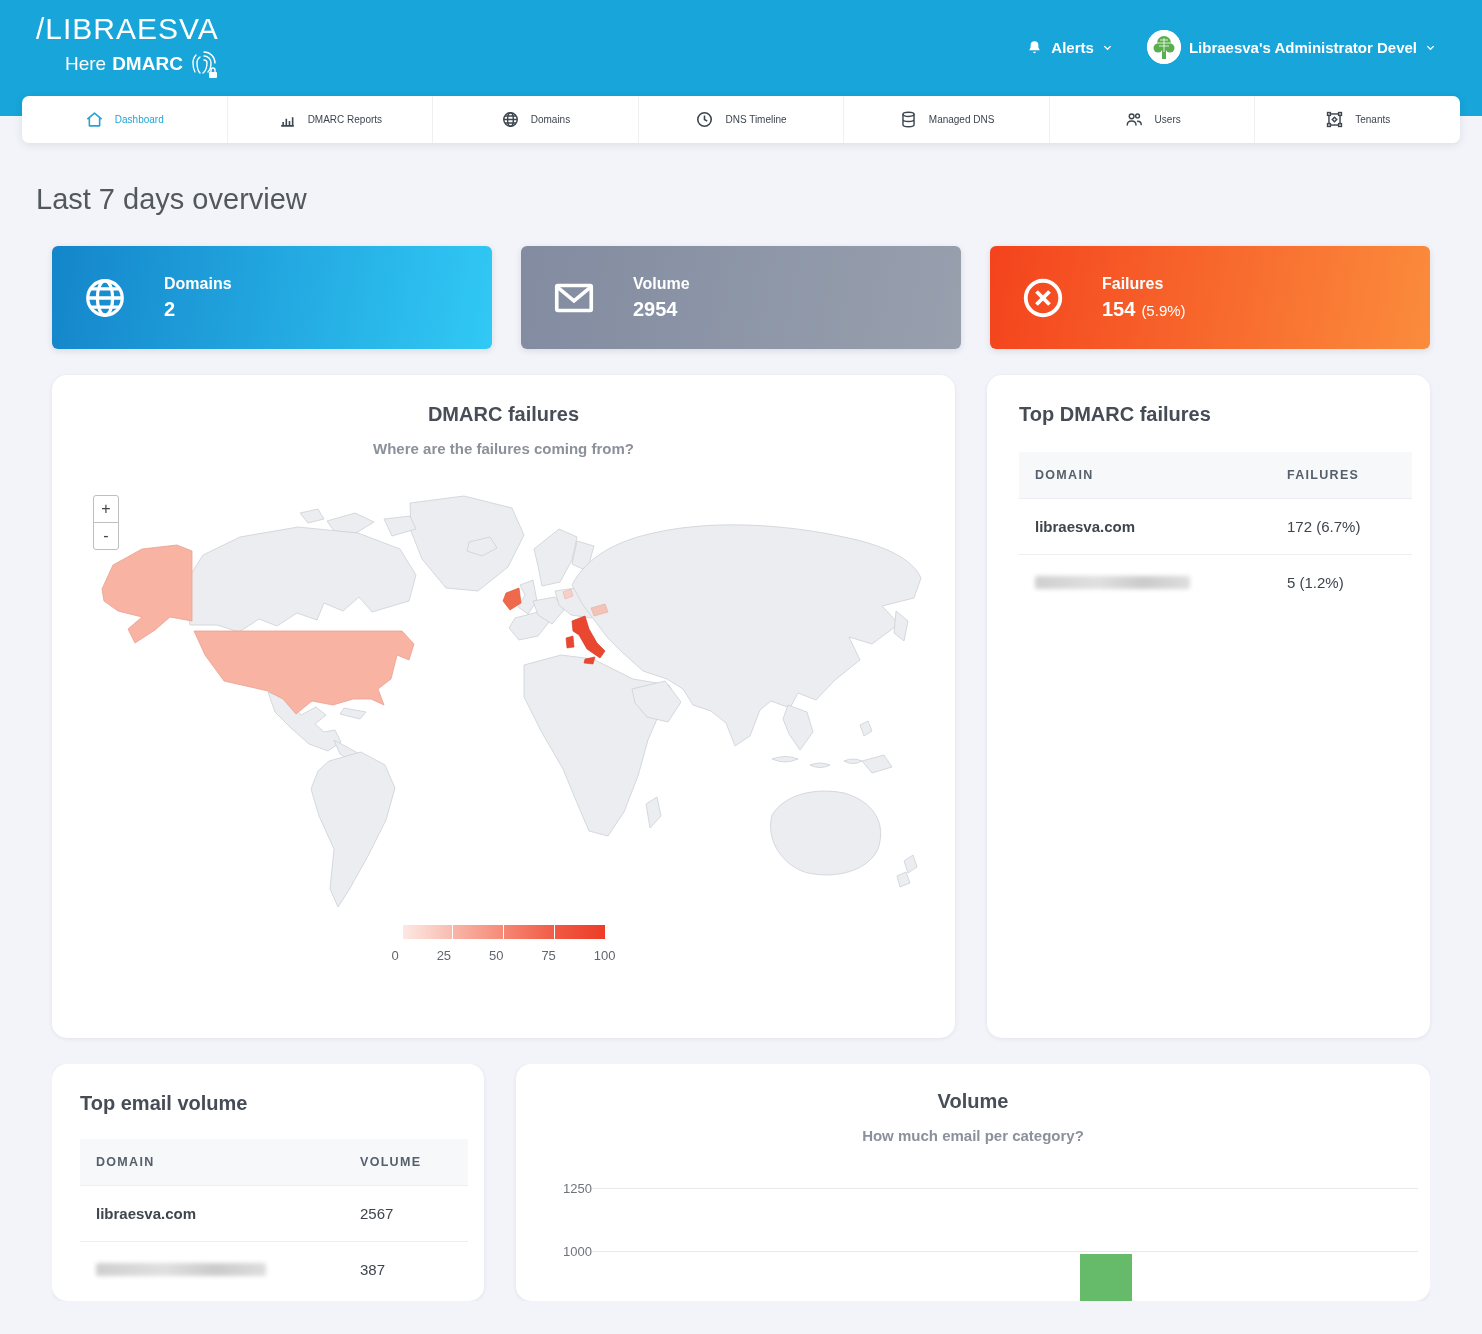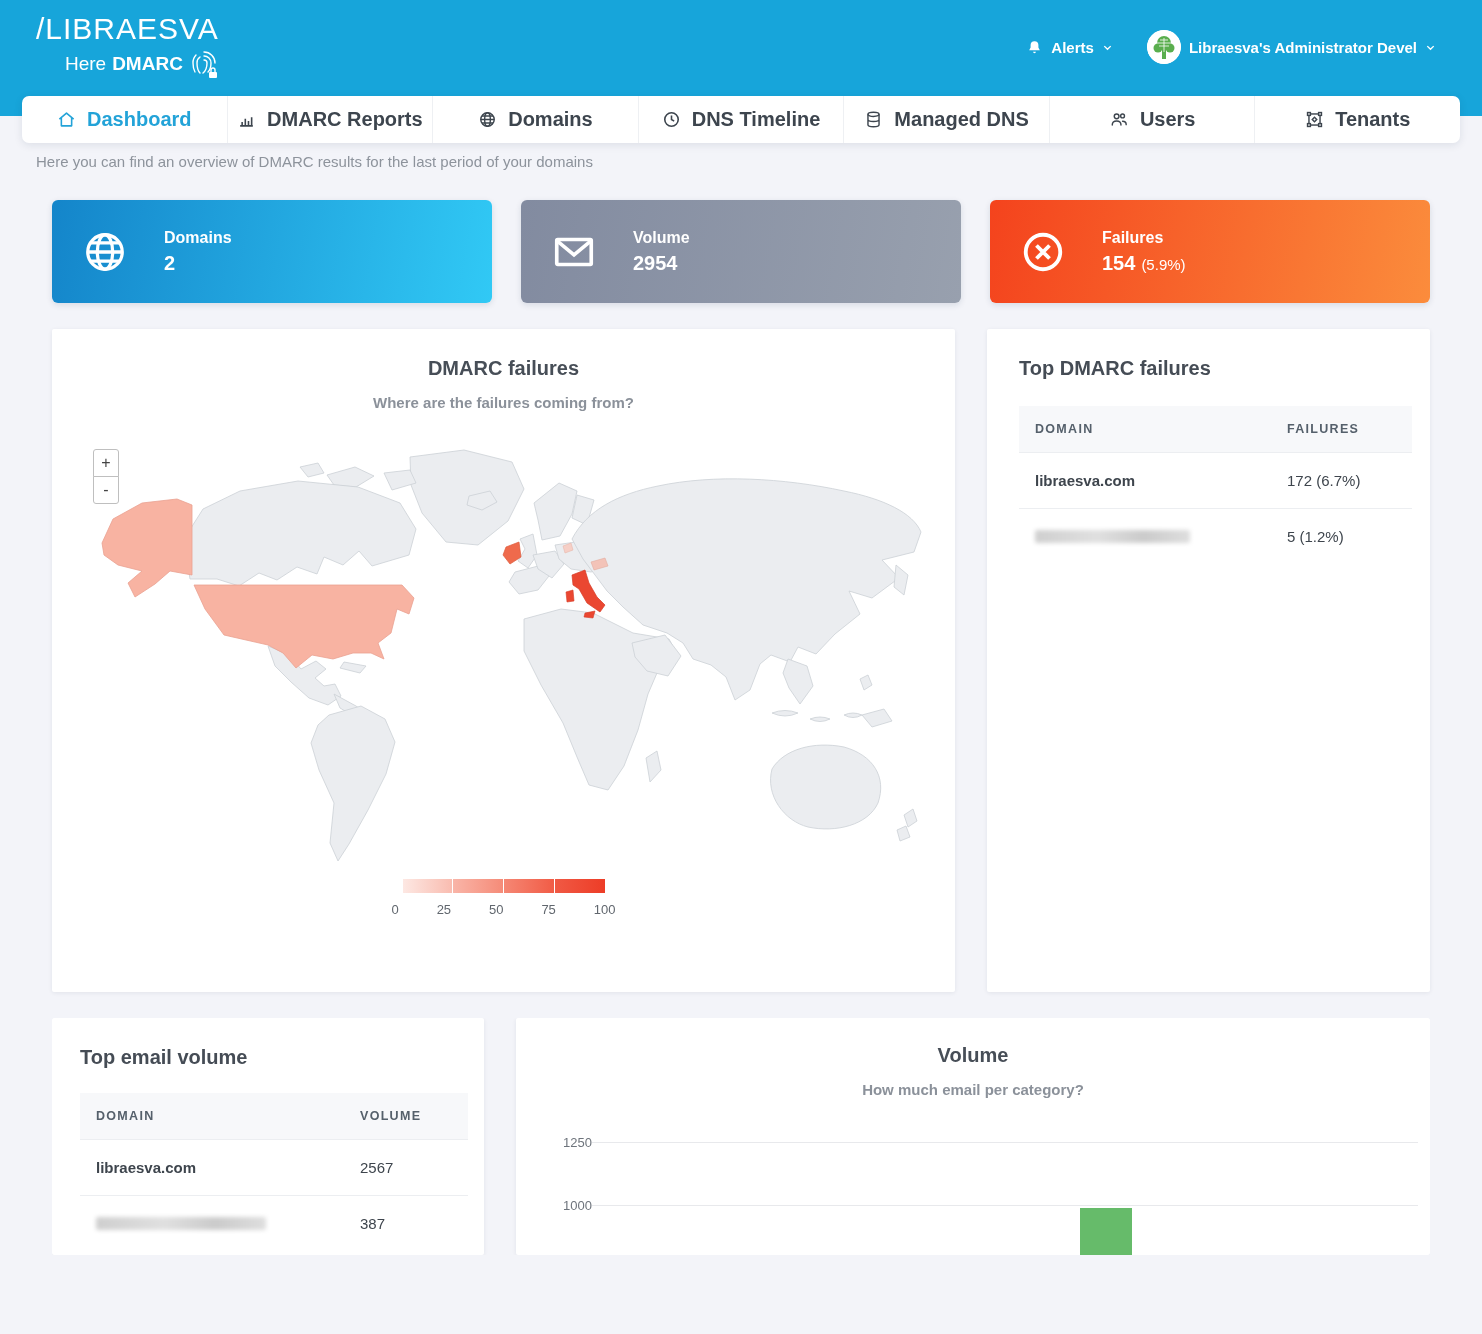--- a/index.html
+++ b/index.html
@@ -14,21 +14,21 @@
   .logo-lets { font-size:19px; font-weight:300; }
   .logo-dmarc { font-size:19px; font-weight:700; }
   .topbar-right { position:absolute; right:46px; top:30px; display:flex; align-items:center; gap:34px; color:#fff; }
   .alerts-btn, .user-menu { display:flex; align-items:center; gap:8px; cursor:pointer; font-size:15px; font-weight:700; }
   .avatar { width:34px; height:34px; border-radius:50%; overflow:hidden; background:#fff; }
 
   
   .navbar { position:relative; z-index:3; margin:-20px 22px 0 22px; height:47px; background:#fff;
             border-radius:7px; box-shadow:0 2px 8px rgba(20,40,70,.10); display:flex; }
   .tab { flex:1; display:flex; align-items:center; justify-content:center; gap:11px;
-         font-size:20px; font-weight:700; color:#3d454e; border-right:1px solid #eef0f3; cursor:pointer;text-align:center; }
+         font-size:10px; font-weight:400; color:#3d454e; border-right:1px solid #eef0f3; cursor:pointer;text-align:center; }
   .tab:last-child { border-right:none; }
   .tab .ticon { display:flex; color:#3d454e; }
   .tab.active { color:#23a3d8; }
   .tab.active .ticon { color:#23a3d8; }
 
   
   .content { padding:0 52px; }
   .page-title { margin:40px 0 0 -16px; font-size:29px; font-weight:400; color:#53585e; }
   .page-subtitle { margin:10px 0 0 -16px; font-size:15px; color:#8d939c; }
 
@@ -36,21 +36,21 @@
   .stat-card { flex:1; height:103px; border-radius:6px; display:flex; align-items:center;
                padding-left:30px; gap:36px; color:#fff; box-shadow:0 2px 6px rgba(20,40,70,.12); }
   .stat-card .sicon { display:flex; }
   .stat-label { font-size:16px; font-weight:700; }
   .stat-value { font-size:20px; font-weight:700; margin-top:5px; }
   .stat-percent { font-size:15px; font-weight:400; margin-left:6px; }
   .stat-domains { background:linear-gradient(100deg,#1485ca,#31c9f5); }
   .stat-volume  { background:linear-gradient(100deg,#828ba0,#98a0ae); }
   .stat-failures{ background:linear-gradient(100deg,#f4431d,#fb8c3c); }
 
-  .card { background:#fff; border-radius:2px; box-shadow:0 1px 4px rgba(30,40,60,.08); }
+  .card { background:#fff; border-radius:15px; box-shadow:0 1px 4px rgba(30,40,60,.08); }
 
   .mid-row { display:flex; gap:32px; margin-top:26px; height:663px; }
   .map-card { flex:0 0 903px; position:relative; }
   .card-title-c { text-align:center; font-size:20px; font-weight:700; color:#474e57; margin-top:28px; }
   .card-sub-c { text-align:center; font-size:15px; font-weight:600; color:#8b919a; margin-top:14px; }
   .zoom-ctl { position:absolute; left:41px; top:120px; display:flex; flex-direction:column; }
   .zoom-btn { width:26px; height:28px; background:#fff; border:1px solid #bfbfbf; color:#444;
               font-size:16px; line-height:1; cursor:pointer; font-family:"Liberation Sans",sans-serif; }
   .zoom-btn.zin { border-radius:3px 3px 0 0; }
   .zoom-btn.zout { border-radius:0 0 3px 3px; margin-top:-1px; }
@@ -217,21 +217,21 @@
           <rect x="17.2" y="3.2" width="3.6" height="3.6" fill="#fff"></rect>
           <rect x="3.2" y="17.2" width="3.6" height="3.6" fill="#fff"></rect>
           <rect x="17.2" y="17.2" width="3.6" height="3.6" fill="#fff"></rect>
         </svg>
     </span>
     <span>Tenants</span>
   </div>
 </div>
 
 <div class="content">
-  <p class="page-subtitle">Here you can find an overview of DMARC results for the last period of your domains</p>
+  <h1 class="page-title">Last 7 days overview</h1>
 
   <div class="stats-row">
     <div class="stat-card stat-domains">
       <span class="sicon">
         <svg width="46" height="46" viewBox="0 0 24 24" fill="none" stroke="#fff" stroke-width="1.7">
             <circle cx="12" cy="12" r="9"></circle>
             <ellipse cx="12" cy="12" rx="4" ry="9"></ellipse>
             <path d="M3 12h18M4.3 7.2h15.4M4.3 16.8h15.4"></path>
           </svg>
       </span>

